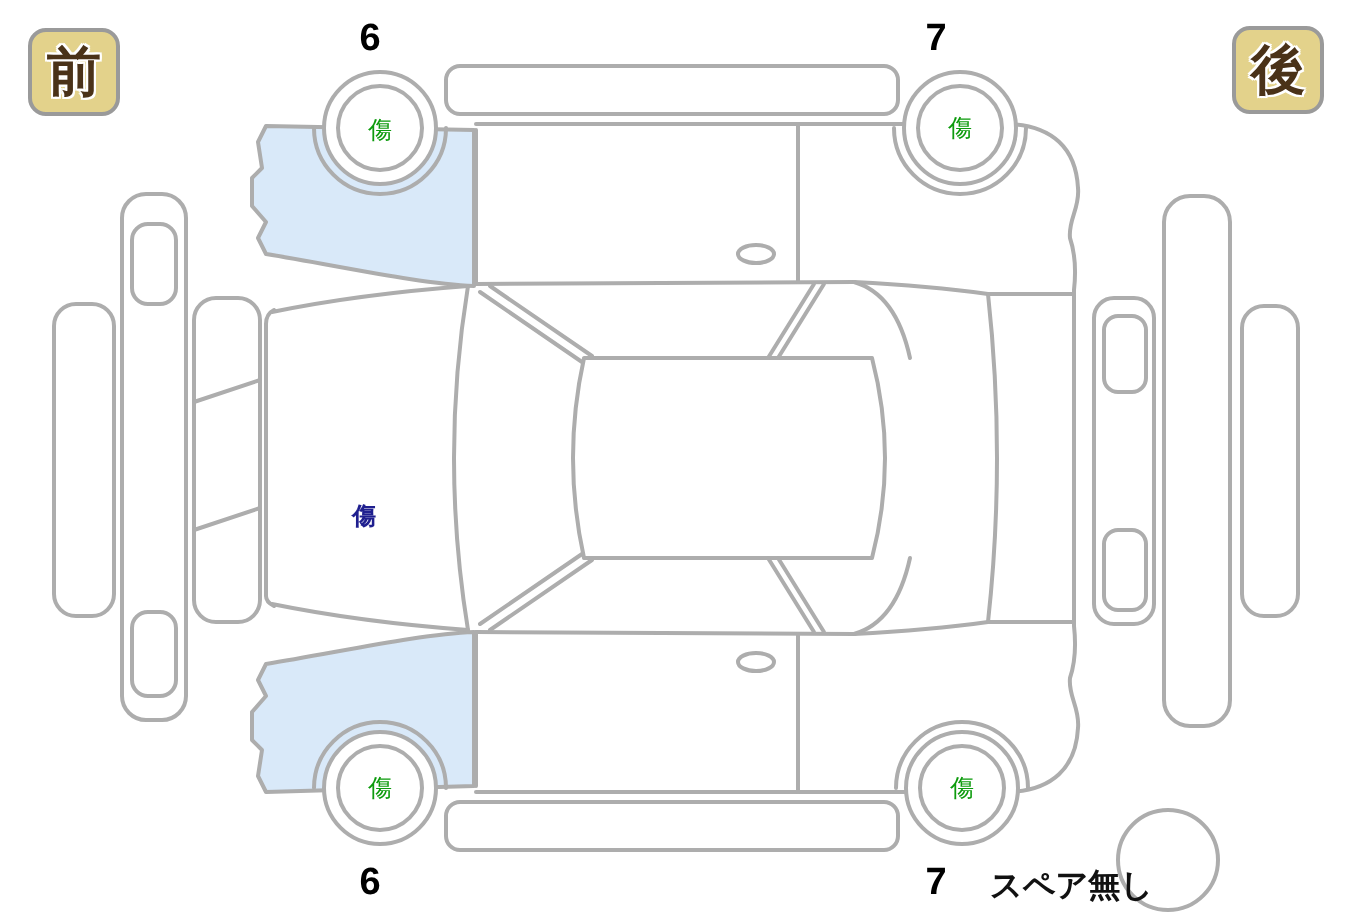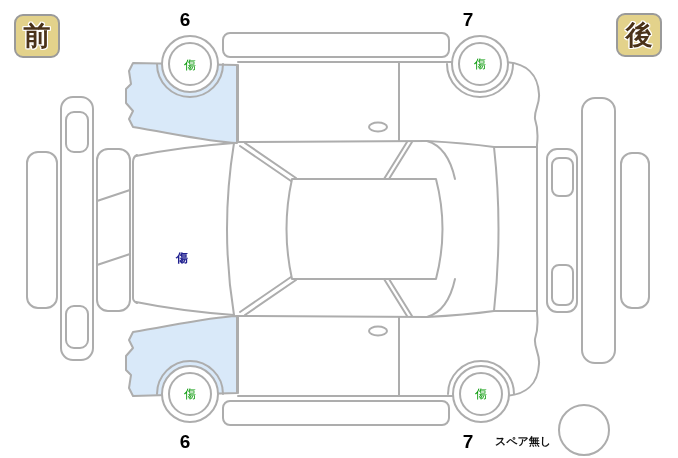--- a/index.html
+++ b/index.html
@@ -9,21 +9,21 @@
   .dir-box{position:absolute;width:46px;height:44px;background:#e3d28b;border:2px solid #9a9a9a;
            border-radius:9px;display:flex;align-items:center;justify-content:center;
            font-size:27px;font-weight:bold;color:#4a3218;box-sizing:border-box;
            text-shadow:-1px -1px 0 #fff,1px -1px 0 #fff,-1px 1px 0 #fff,1px 1px 0 #fff,
                        0 -1px 0 #fff,0 1px 0 #fff,-1px 0 0 #fff,1px 0 0 #fff;}
   .wheel-num{position:absolute;transform:translateX(-50%);font-size:19px;font-weight:bold;
              color:#000;line-height:1;}
   .dmg{position:absolute;transform:translate(-50%,-50%);font-size:12px;line-height:1;}
   .dmg-green{color:#0d9b0d;}
   .dmg-navy{color:#1f1f8f;font-weight:bold;}
-  .spare-label{position:absolute;font-size:11px;font-weight:bold;color:#111;line-height:1;}
+  .spare-label{position:absolute;font-size:16px;font-weight:bold;color:#111;line-height:1;}
 </style>
 </head>
 <body>
 
 <div id="stage">
 
   <svg id="car-svg" width="678" height="458" viewBox="0 0 678 458">
     <g fill="none" stroke="#adadad" stroke-width="2" stroke-linecap="round" stroke-linejoin="round">
 
       <path fill="#d9e9f9" d="M 133,63 L 237,65 L 237,143 C 210,142 170,133 133,127 L 129,119 L 133,111 L 126,103 L 126,89 L 131,84 L 129,71 Z"></path>

